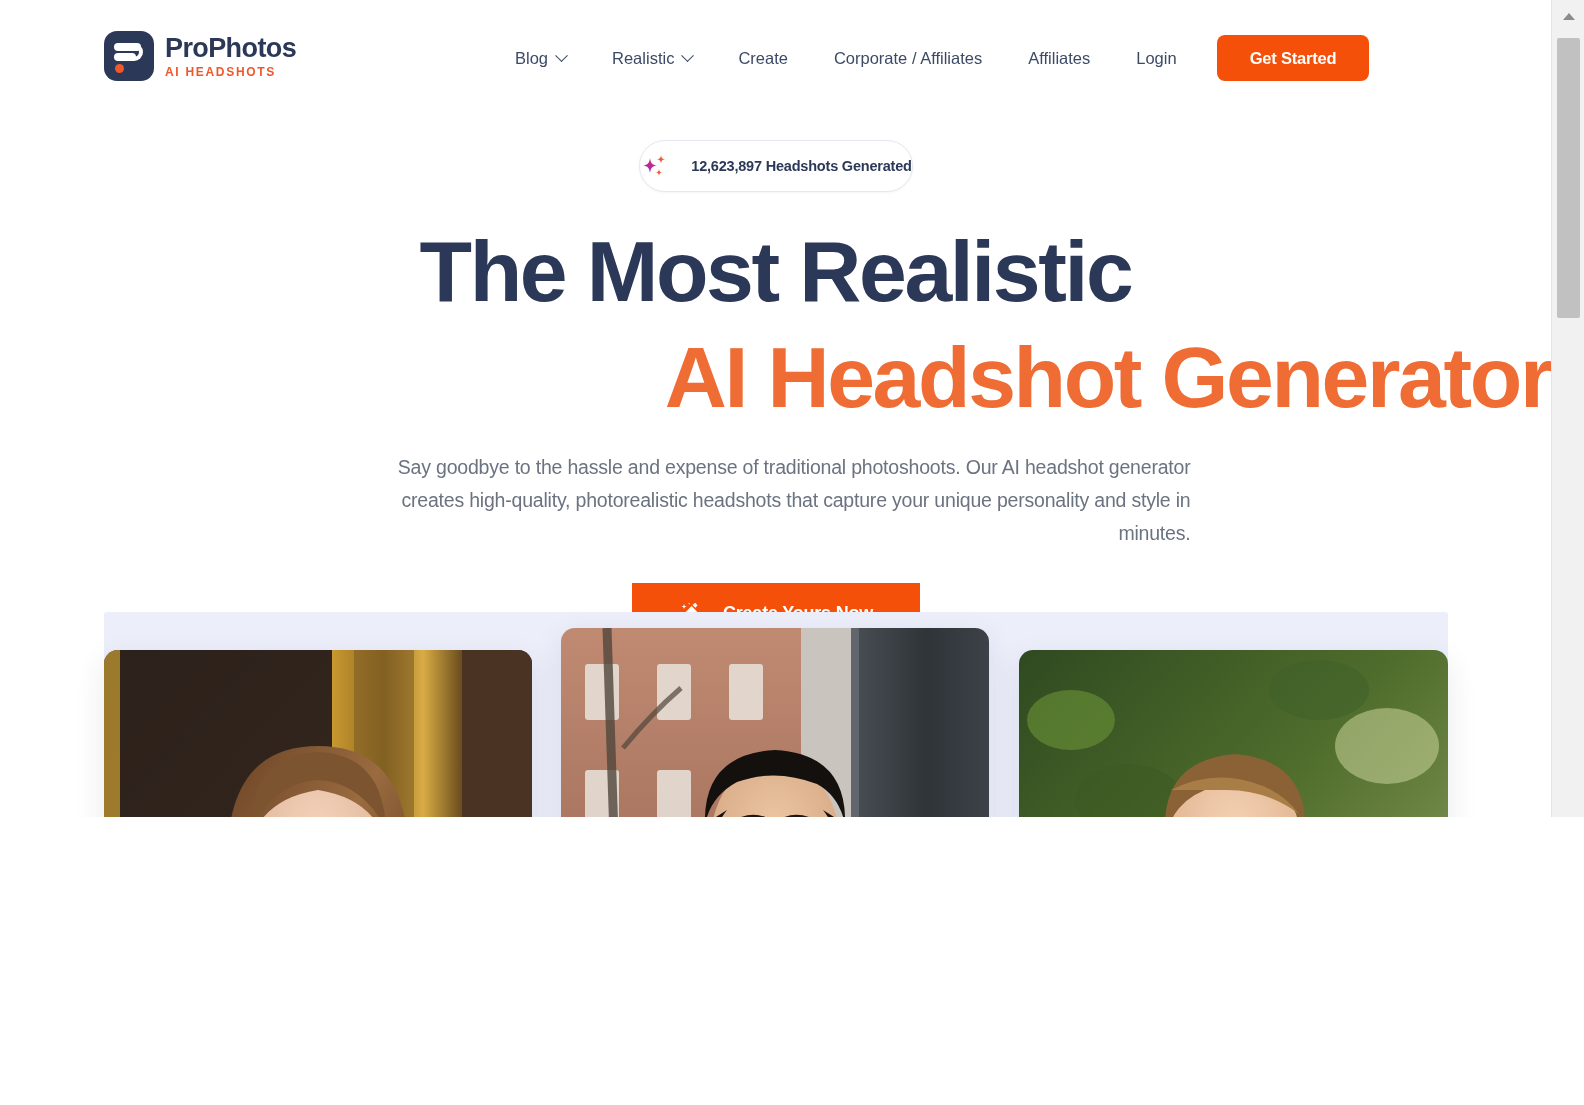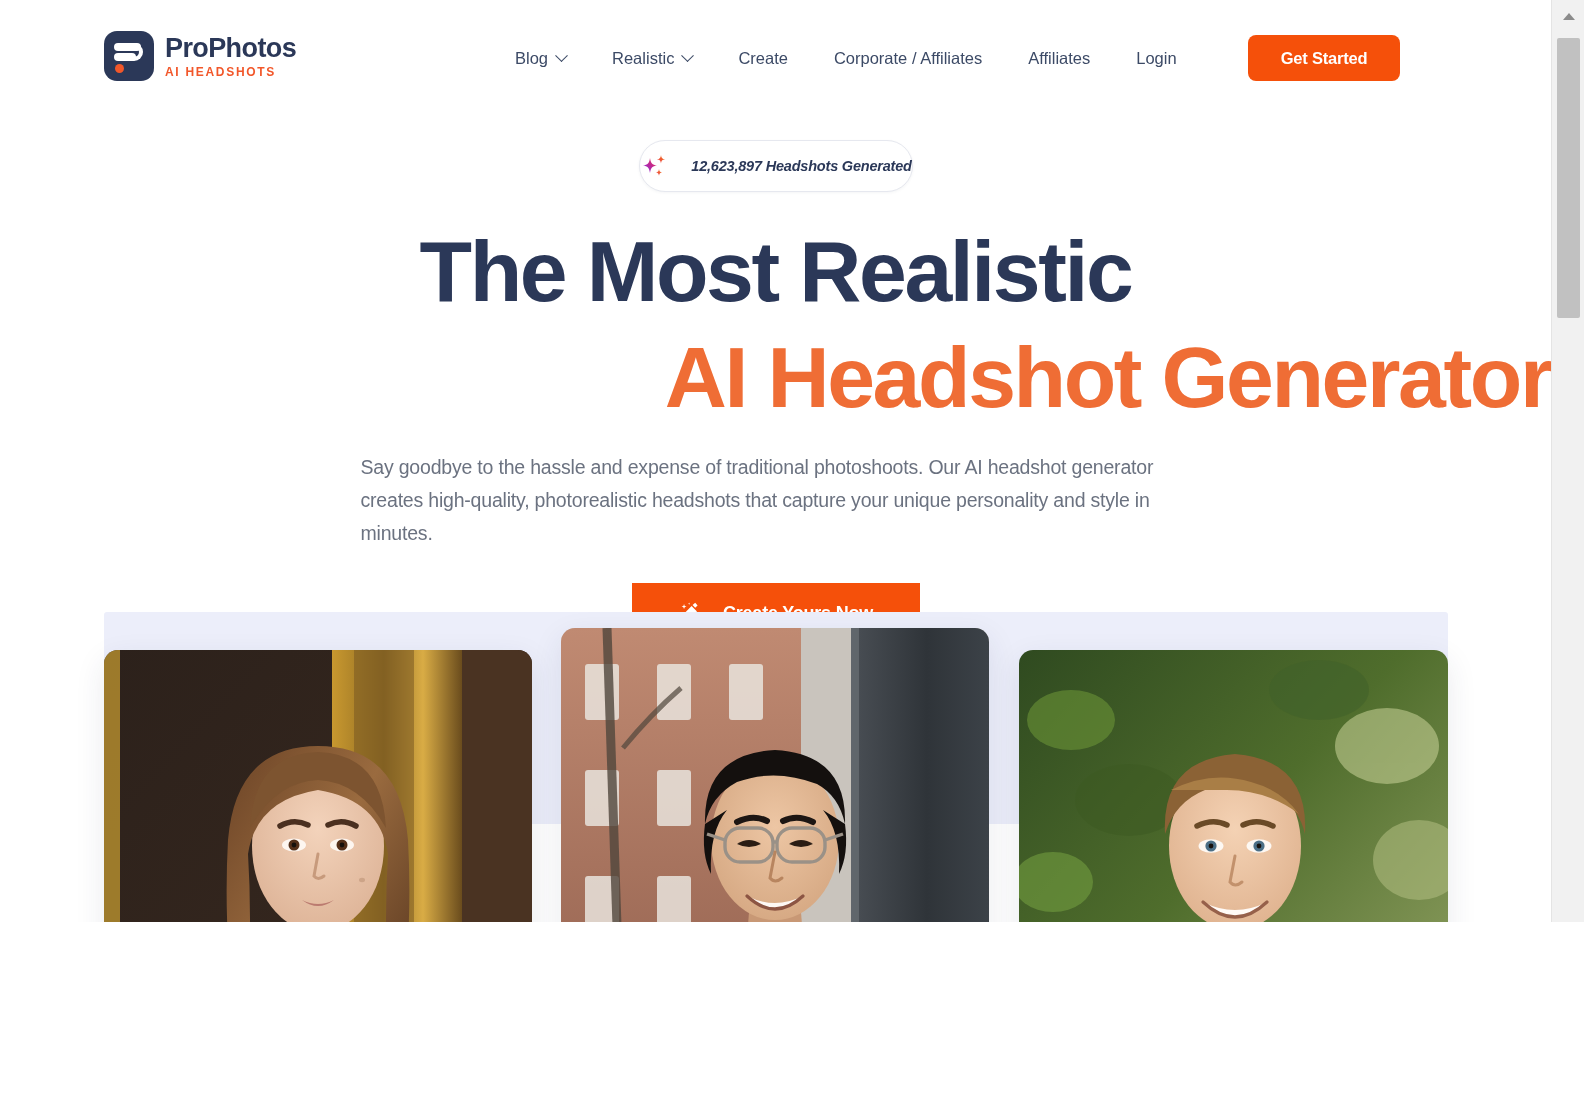--- a/index.html
+++ b/index.html
@@ -8,21 +8,21 @@
     width: 1584px;
     height: 1105px;
     overflow: hidden;
     background: #ffffff;
     font-family: "Liberation Sans", sans-serif;
   }
 
   #page {
     position: relative;
     width: 1584px;
-    height: 922px;
+    height: 817px;
     background: #0f172a;
     overflow: hidden;
   }
 
   
   #viewport {
     position: absolute;
     left: 0; top: 0;
     width: 1551px;
     height: 1105px;
@@ -126,21 +126,21 @@
   .chev {
     display: inline-block;
     width: 9px; height: 9px;
     border-right: 1.7px solid #3c4a66;
     border-bottom: 1.7px solid #3c4a66;
     transform: rotate(45deg) translate(-2px,-2px);
   }
 
   #get-started {
     position: absolute;
-    left: 1248px;
+    left: 1217px;
     top: 35px;
     width: 152px;
     height: 46px;
     background: #f5500a;
     color: #ffffff;
     border: none;
     border-radius: 8px;
     font-family: "Liberation Sans", sans-serif;
     font-size: 16.5px;
     font-weight: bold;
@@ -160,21 +160,20 @@
     width: 274px;
     height: 52px;
     border: 1px solid #e6e8ef;
     border-radius: 26px;
     background: #ffffff;
     display: flex;
     align-items: center;
     justify-content: center;
     gap: 22px;
     box-shadow: 0 1px 3px rgba(40,50,80,0.05);
-    font-style: italic;
   }
   #badge .sparkle { width: 30px; height: 30px; flex: none; }
   .badge-text {
     font-size: 14.5px;
     font-weight: bold;
     color: #2b3858;
     letter-spacing: -0.2px;
     white-space: nowrap;
   }
 
@@ -195,21 +194,21 @@
     color: #ef6d35;
     letter-spacing: -2.4px;
     line-height: 1.0;
     margin-top: 20px;
     text-align: right;
   }
 
   #subhead {
     width: 830px;
     margin: 31px auto 0;
-    text-align: left;
+    text-align: right;
     font-size: 19.5px;
     line-height: 33px;
     color: #6b7280;
     letter-spacing: -0.2px;
   }
 
   #cta {
     display: flex;
     align-items: center;
     justify-content: center;

